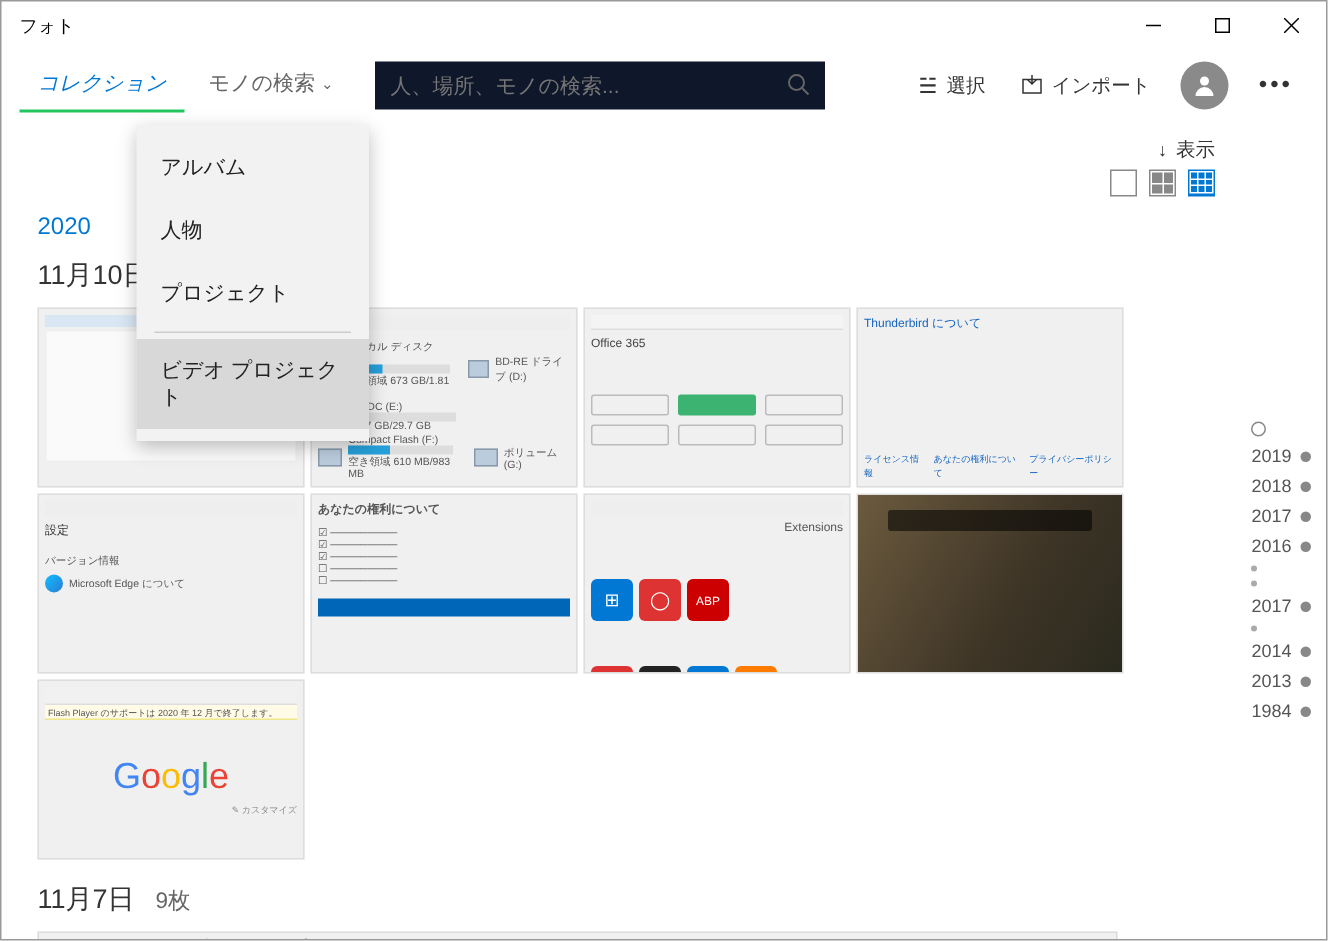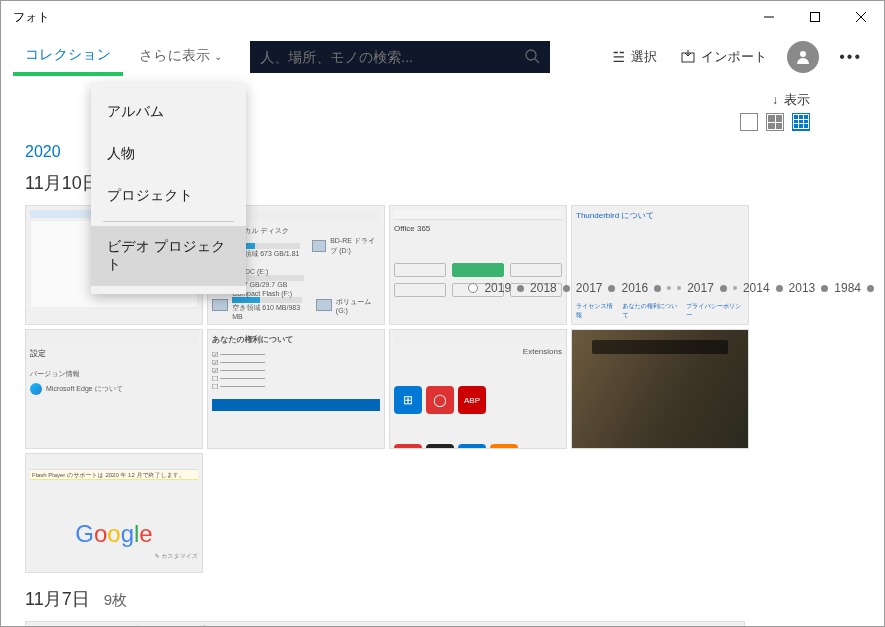--- a/index.html
+++ b/index.html
@@ -3,21 +3,21 @@
 <meta charset="utf-8">
 <style>
 * { margin:0; padding:0; box-sizing:border-box; font-family:"Yu Gothic UI","Segoe UI",sans-serif; }
 body { background:#fff; width:885px; height:627px; overflow:hidden; border:1px solid #999; position:relative; }
 .titlebar { height:32px; display:flex; align-items:center; padding-left:12px; }
 .titlebar-title { font-size:12px; color:#000; }
 .win-controls { position:absolute; top:0; right:0; display:flex; }
 .win-btn { width:46px; height:32px; display:flex; align-items:center; justify-content:center; font-size:11px; color:#000; }
 .topbar { height:48px; display:flex; align-items:center; padding:0 12px; gap:4px; }
 .tab { padding:8px 12px; font-size:14px; color:#666; border-bottom:2px solid transparent; cursor:pointer; position:relative; }
-.tab.active { color:#0078d4; border-bottom:4px solid #22c55e; }
+.tab.active { color:#0078d4; border-bottom:2px solid #22c55e;font-style:italic; }
 .more-tab { display:flex; align-items:center; gap:4px; }
 .chev { font-size:10px; color:#666; }
 .search { flex:0 0 300px; height:32px; background:#0f172a; display:flex; align-items:center; padding:0 10px; margin-left:12px; position:relative; }
 .search input { border:none; background:transparent; outline:none; flex:1; font-size:14px; color:#666; }
 .search-icon { color:#666; font-size:14px; }
 .spacer { flex:1; }
 .topbtn { display:flex; align-items:center; gap:6px; font-size:13px; padding:6px 10px; color:#333; cursor:pointer; }
 .topbtn .ico { font-size:14px; }
 .avatar { width:32px; height:32px; border-radius:50%; background:#8a8a8a; display:flex; align-items:center;justify-content:center;color:#fff;font-size:14px;margin:0 6px; }
 .more-dots { padding:6px 10px; color:#333; cursor:pointer; letter-spacing:2px; }
@@ -38,28 +38,28 @@
 .view-ico.active { border-bottom:2px solid #0078d4; }
 .year { font-size:16px; color:#0078d4; margin-top:6px; }
 .date-row { display:flex; align-items:baseline; gap:14px; margin:10px 0; }
 .date { font-size:18px; color:#333; }
 .count { font-size:15px; color:#666; }
 .thumbs { display:flex; flex-wrap:wrap; gap:4px; }
 .thumb { width:178px; height:120px; background:#f0f0f0; border:1px solid #ddd; position:relative; overflow:hidden; font-size:7px; color:#555; padding:4px;}
 .tbird { display:flex; }
 .tbird-logo { width:48px;height:48px;border-radius:50%;background:linear-gradient(135deg,#0a84ff,#1565c0);margin:6px;position:relative;}
 .tbird-text { font-weight:bold;color:#1565c0;font-size:14px;}
-.google-text { font-size:24px; font-weight:500; text-align:center; margin-top:40px;}
+.google-text { font-size:24px; font-weight:500; text-align:center; margin-top:24px;}
 .google-text span:nth-child(1){color:#4285f4;}.google-text span:nth-child(2){color:#ea4335;}.google-text span:nth-child(3){color:#fbbc05;}.google-text span:nth-child(4){color:#4285f4;}.google-text span:nth-child(5){color:#34a853;}.google-text span:nth-child(6){color:#ea4335;}
 .disk-row{display:flex;align-items:center;gap:4px;margin:2px 0;}
 .disk-ico{width:18px;height:12px;background:#bcd;border:1px solid #89a;}
 .disk-bar{width:70px;height:6px;background:#ddd;}.disk-bar div{height:100%;background:#26a0da;}
 .edge-badges{display:flex;gap:4px;flex-wrap:wrap;margin-top:30px;}
 .badge{width:28px;height:28px;border-radius:4px;display:flex;align-items:center;justify-content:center;font-size:12px;color:#fff;}
-.timeline { position:absolute; right:10px; top:280px; display:flex; align-items:center; gap:6px; font-size:12px; color:#555;}
+.timeline { position:absolute; right:10px; top:280px; display:flex; flex-direction:column; align-items:flex-start; gap:6px; font-size:12px; color:#555;}
 .timeline-item { display:flex; align-items:center; gap:6px;}
 .tl-dot { width:7px;height:7px;border-radius:50%;background:#888;}
 .tl-circle { width:10px;height:10px;border-radius:50%;border:1.5px solid #888;background:#fff;}
 .tl-sm { width:4px;height:4px;border-radius:50%;background:#aaa;}
 .menubar{font-size:10px;display:flex;gap:8px;padding:2px 4px;border-bottom:1px solid #ccc;}
 .animal{background:linear-gradient(120deg,#6b5a3e,#3d3426 60%,#2a2a1e);position:relative;}
 .animal::after{content:"";position:absolute;top:10px;left:20px;right:20px;height:14px;background:rgba(0,0,0,0.55);border-radius:2px;}
 .tb-btns{display:flex;gap:6px;margin-top:30px;}
 .tb-btn{flex:1;height:14px;border:1px solid #bbb;border-radius:2px;}
 .tb-btn.green{background:#3cb371;border-color:#3cb371;}
@@ -85,21 +85,21 @@
       <svg width="10" height="10">
         <line x1="0" y1="0" x2="10" y2="10" stroke="#000"></line>
         <line x1="10" y1="0" x2="0" y2="10" stroke="#000"></line>
       </svg>
     </div>
 </div>
 
 <div class="topbar">
   <div class="tab active">コレクション</div>
   <div class="tab more-tab">
-    <span>さらに表示</span>
+    <span>モノの検索</span>
     <span class="chev">⌄</span>
   </div>
   <div class="search">
     <input placeholder="人、場所、モノの検索..." style="">
     <span class="search-icon">
       <svg width="16" height="16" viewBox="0 0 16 16">
           <circle cx="7" cy="7" r="5" fill="none" stroke="#666" stroke-width="1.3"></circle>
           <line x1="11" y1="11" x2="15" y2="15" stroke="#666" stroke-width="1.3"></line>
         </svg>
     </span>

